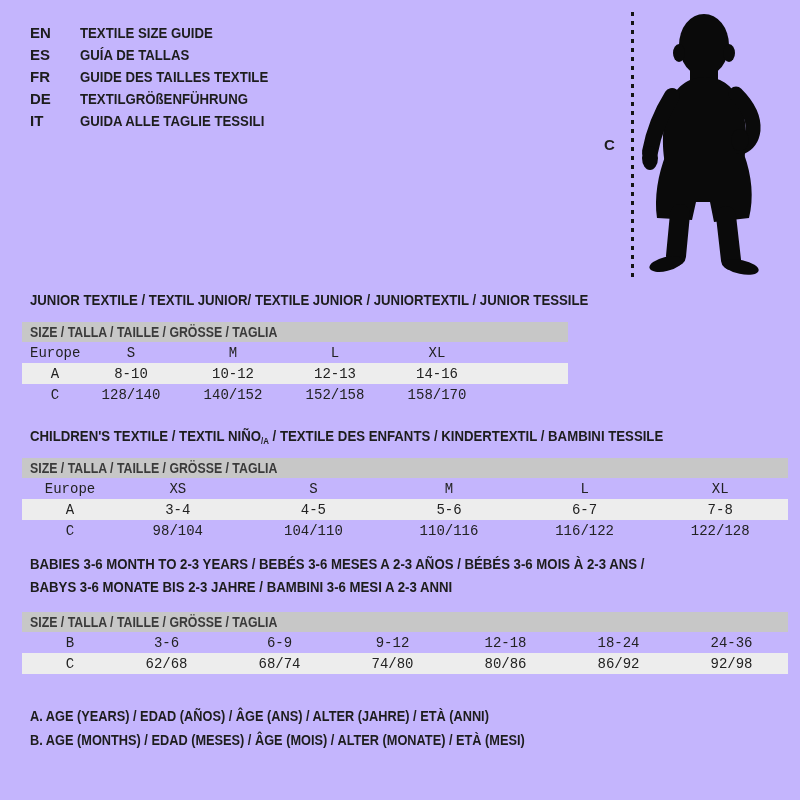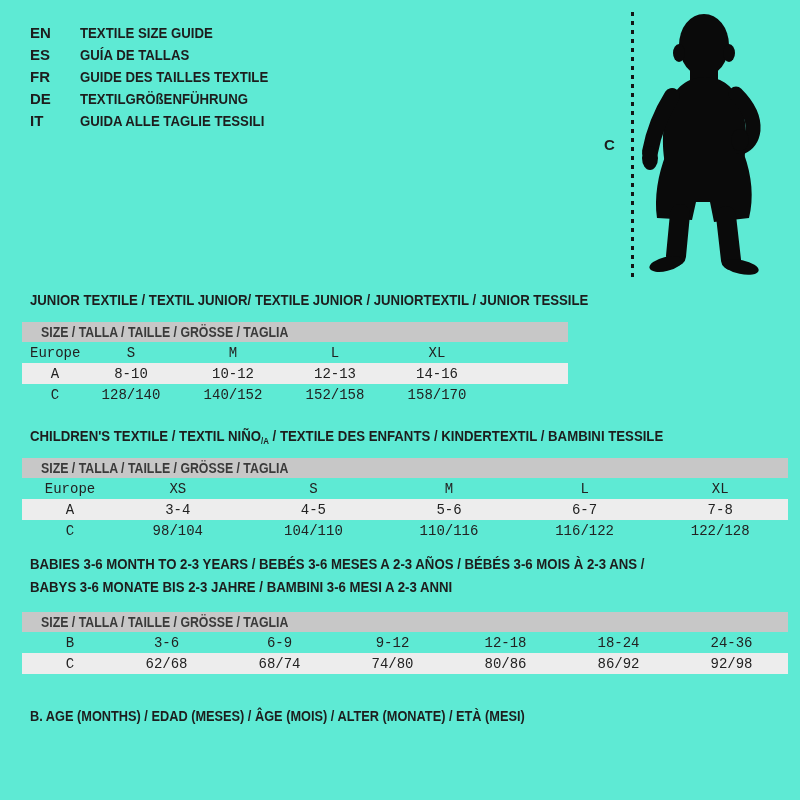--- a/index.html
+++ b/index.html
@@ -1,17 +1,17 @@
 <!DOCTYPE html>
 <html><head>
 <meta charset="utf-8">
 <style>
   html,body { margin:0; padding:0; background:#fff; }
   .page {
-    position:relative; width:800px; height:800px; background:#5eead4;
+    position:relative; width:800px; height:800px; background:#c4b5fd;
     font-family:"Liberation Sans", sans-serif; color:#1d1d1d; overflow:hidden;
   }
   .cond { display:inline-block; transform:scaleX(0.88); transform-origin:0 50%; white-space:nowrap; }
 
   
   .langs { position:absolute; left:30px; top:21px; }
   .lang-row { display:flex; align-items:center; height:22px; font-size:15px; font-weight:bold; }
   .lang-code { width:50px; flex:0 0 50px; }
 
   
@@ -26,21 +26,21 @@
   .sec-title { position:absolute; left:30px; font-size:15px; font-weight:bold; height:16px; line-height:16px; }
   .sec-title sub { font-size:9px; vertical-align:-3px; }
 
   
   .sizetable {
     position:absolute; border-collapse:collapse; table-layout:fixed;
     font-size:14px; color:#222;
   }
   .sizetable th, .sizetable td { padding:0; font-weight:normal; overflow:hidden; }
   .sizetable .bar th {
-    background:#c7c7c7; height:20px; text-align:left; padding-left:19px;
+    background:#c7c7c7; height:20px; text-align:left; padding-left:8px;
     font-weight:bold; color:#3a3a3a; font-size:14px;
   }
   .sizetable tr.datarow { height:21px; }
   .sizetable tr.datarow td { text-align:center;font-family:Liberation Mono, monospace; }
   .sizetable td.lbl { text-align:left; padding-left:8px; }
   .sizetable tr.alt { background:#ededed; }
 
   
   .footnotes { position:absolute; left:30px; top:705px; }
   .footnote { height:23.5px; line-height:23.5px; font-size:14.5px; font-weight:bold; }
@@ -224,16 +224,17 @@
       <td>68/74</td>
       <td>74/80</td>
       <td>80/86</td>
       <td>86/92</td>
       <td>92/98</td>
     </tr>
   </tbody>
     </table>
 
   <div class="footnotes">
+    <div class="footnote"><span class="cond">A. AGE (YEARS) / EDAD (AÑOS) / ÂGE (ANS) / ALTER (JAHRE) / ETÀ (ANNI)</span></div>
     <div class="footnote"><span class="cond">B. AGE (MONTHS) / EDAD (MESES) / ÂGE (MOIS) / ALTER (MONATE) / ETÀ (MESI)</span></div>
   </div>
 
 </div>
 
 </body></html>

